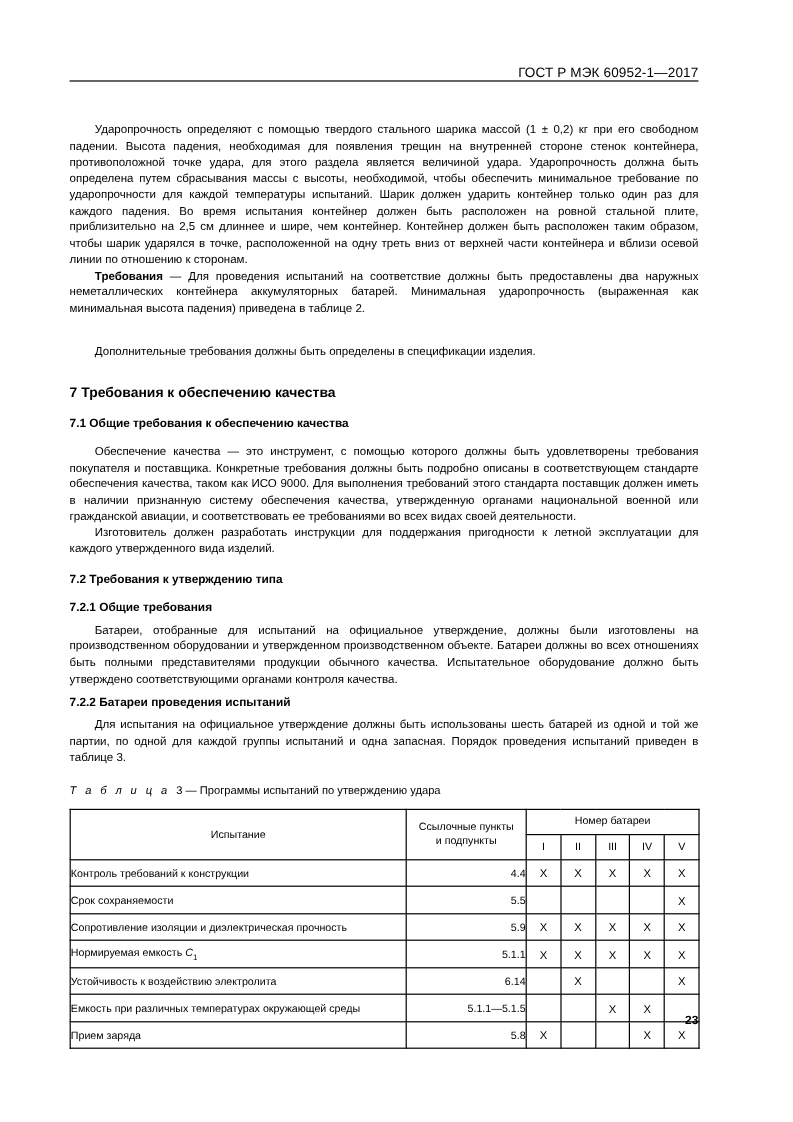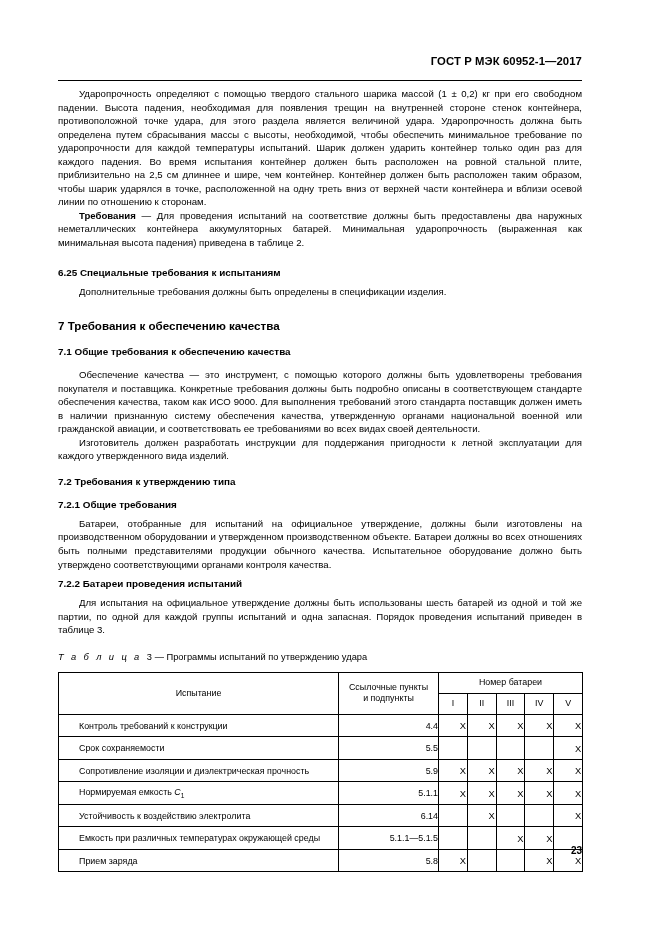--- a/index.html
+++ b/index.html
@@ -26,25 +26,25 @@
     position: absolute;
     left: 58px;
     top: 55px;
     width: 524px;
   }
 
   
   .header {
     text-align: right;
     font-size: 11.3px;
-    font-weight: bold;
+    font-weight: normal;
     letter-spacing: 0.1px;
-    padding-bottom: 13px;
+    padding-bottom: 0;
     border-bottom: 1.4px solid #000;
-    margin-bottom: 6px;
+    margin-bottom: 34px;
   }
 
   
   p.body {
     font-size: 9.6px;
     line-height: 13.55px;
     text-align: justify;
     margin: 0;
     text-indent: 21px;
     hyphens: manual;
@@ -100,21 +100,20 @@
     line-height: 11.5px;
   }
   th.col-test   { width: 280px; margin-left: 27px; }
   th.col-ref    { width: 100px; }
   th.col-bat    { width: 144px; }
   th.col-rn     { width: 28.8px; }
 
   table.prog tbody td {
     height: 21.5px;
     vertical-align: middle;
-    padding-left: 20px;
   }
   td.name {
     text-align: left;
     padding-left: 7px;
     font-size: 8.9px;
   }
   td.ref {
     text-align: right;
     font-size: 8.9px;
   }
@@ -146,21 +145,20 @@
 
   <div class="content">
 
     <div class="header">ГОСТ Р МЭК 60952-1—2017</div>
 
     <p class="body">Ударопрочность определяют с помощью твердого стального шарика массой (1 ± 0,2) кг при его свободном падении. Высота падения, необходимая для появления трещин на внутренней стороне стенок контейнера, противоположной точке удара, для этого раздела является величиной удара. Ударопрочность должна быть определена путем сбрасывания массы с высоты, необходимой, чтобы обеспечить минимальное требование по ударопрочности для каждой температуры испытаний. Шарик должен ударить контейнер только один раз для каждого падения. Во время испытания контейнер должен быть расположен на ровной стальной плите, приблизительно на 2,5 см длиннее и шире, чем контейнер. Контейнер должен быть расположен таким образом, чтобы шарик ударялся в точке, расположенной на одну треть вниз от верхней части контейнера и вблизи осевой линии по отношению к сторонам.</p>
 
     <p class="body"><span class="lead">Требования</span><span> — Для проведения испытаний на соответствие должны быть предоставлены два наружных неметаллических контейнера аккумуляторных батарей. Минимальная ударопрочность (выраженная как минимальная высота падения) приведена в таблице 2.</span></p>
 
     <div class="sp-16"></div>
-    <h3 class="sub">6.25 Специальные требования к испытаниям</h3>
     <div class="sp-6"></div>
     <p class="body">Дополнительные требования должны быть определены в спецификации изделия.</p>
 
     <div class="sp-20"></div>
     <h2 class="clause">7 Требования к обеспечению качества</h2>
     <div class="sp-12"></div>
     <h3 class="sub">7.1 Общие требования к обеспечению качества</h3>
     <div class="sp-10"></div>
     <p class="body">Обеспечение качества — это инструмент, с помощью которого должны быть удовлетворены требования покупателя и поставщика. Конкретные требования должны быть подробно описаны в соответствующем стандарте обеспечения качества, таком как ИСО 9000. Для выполнения требований этого стандарта поставщик должен иметь в наличии признанную систему обеспечения качества, утвержденную органами национальной военной или гражданской авиации, и соответствовать ее требованиями во всех видах своей деятельности.</p>
     <p class="body">Изготовитель должен разработать инструкции для поддержания пригодности к летной эксплуатации для каждого утвержденного вида изделий.</p>

